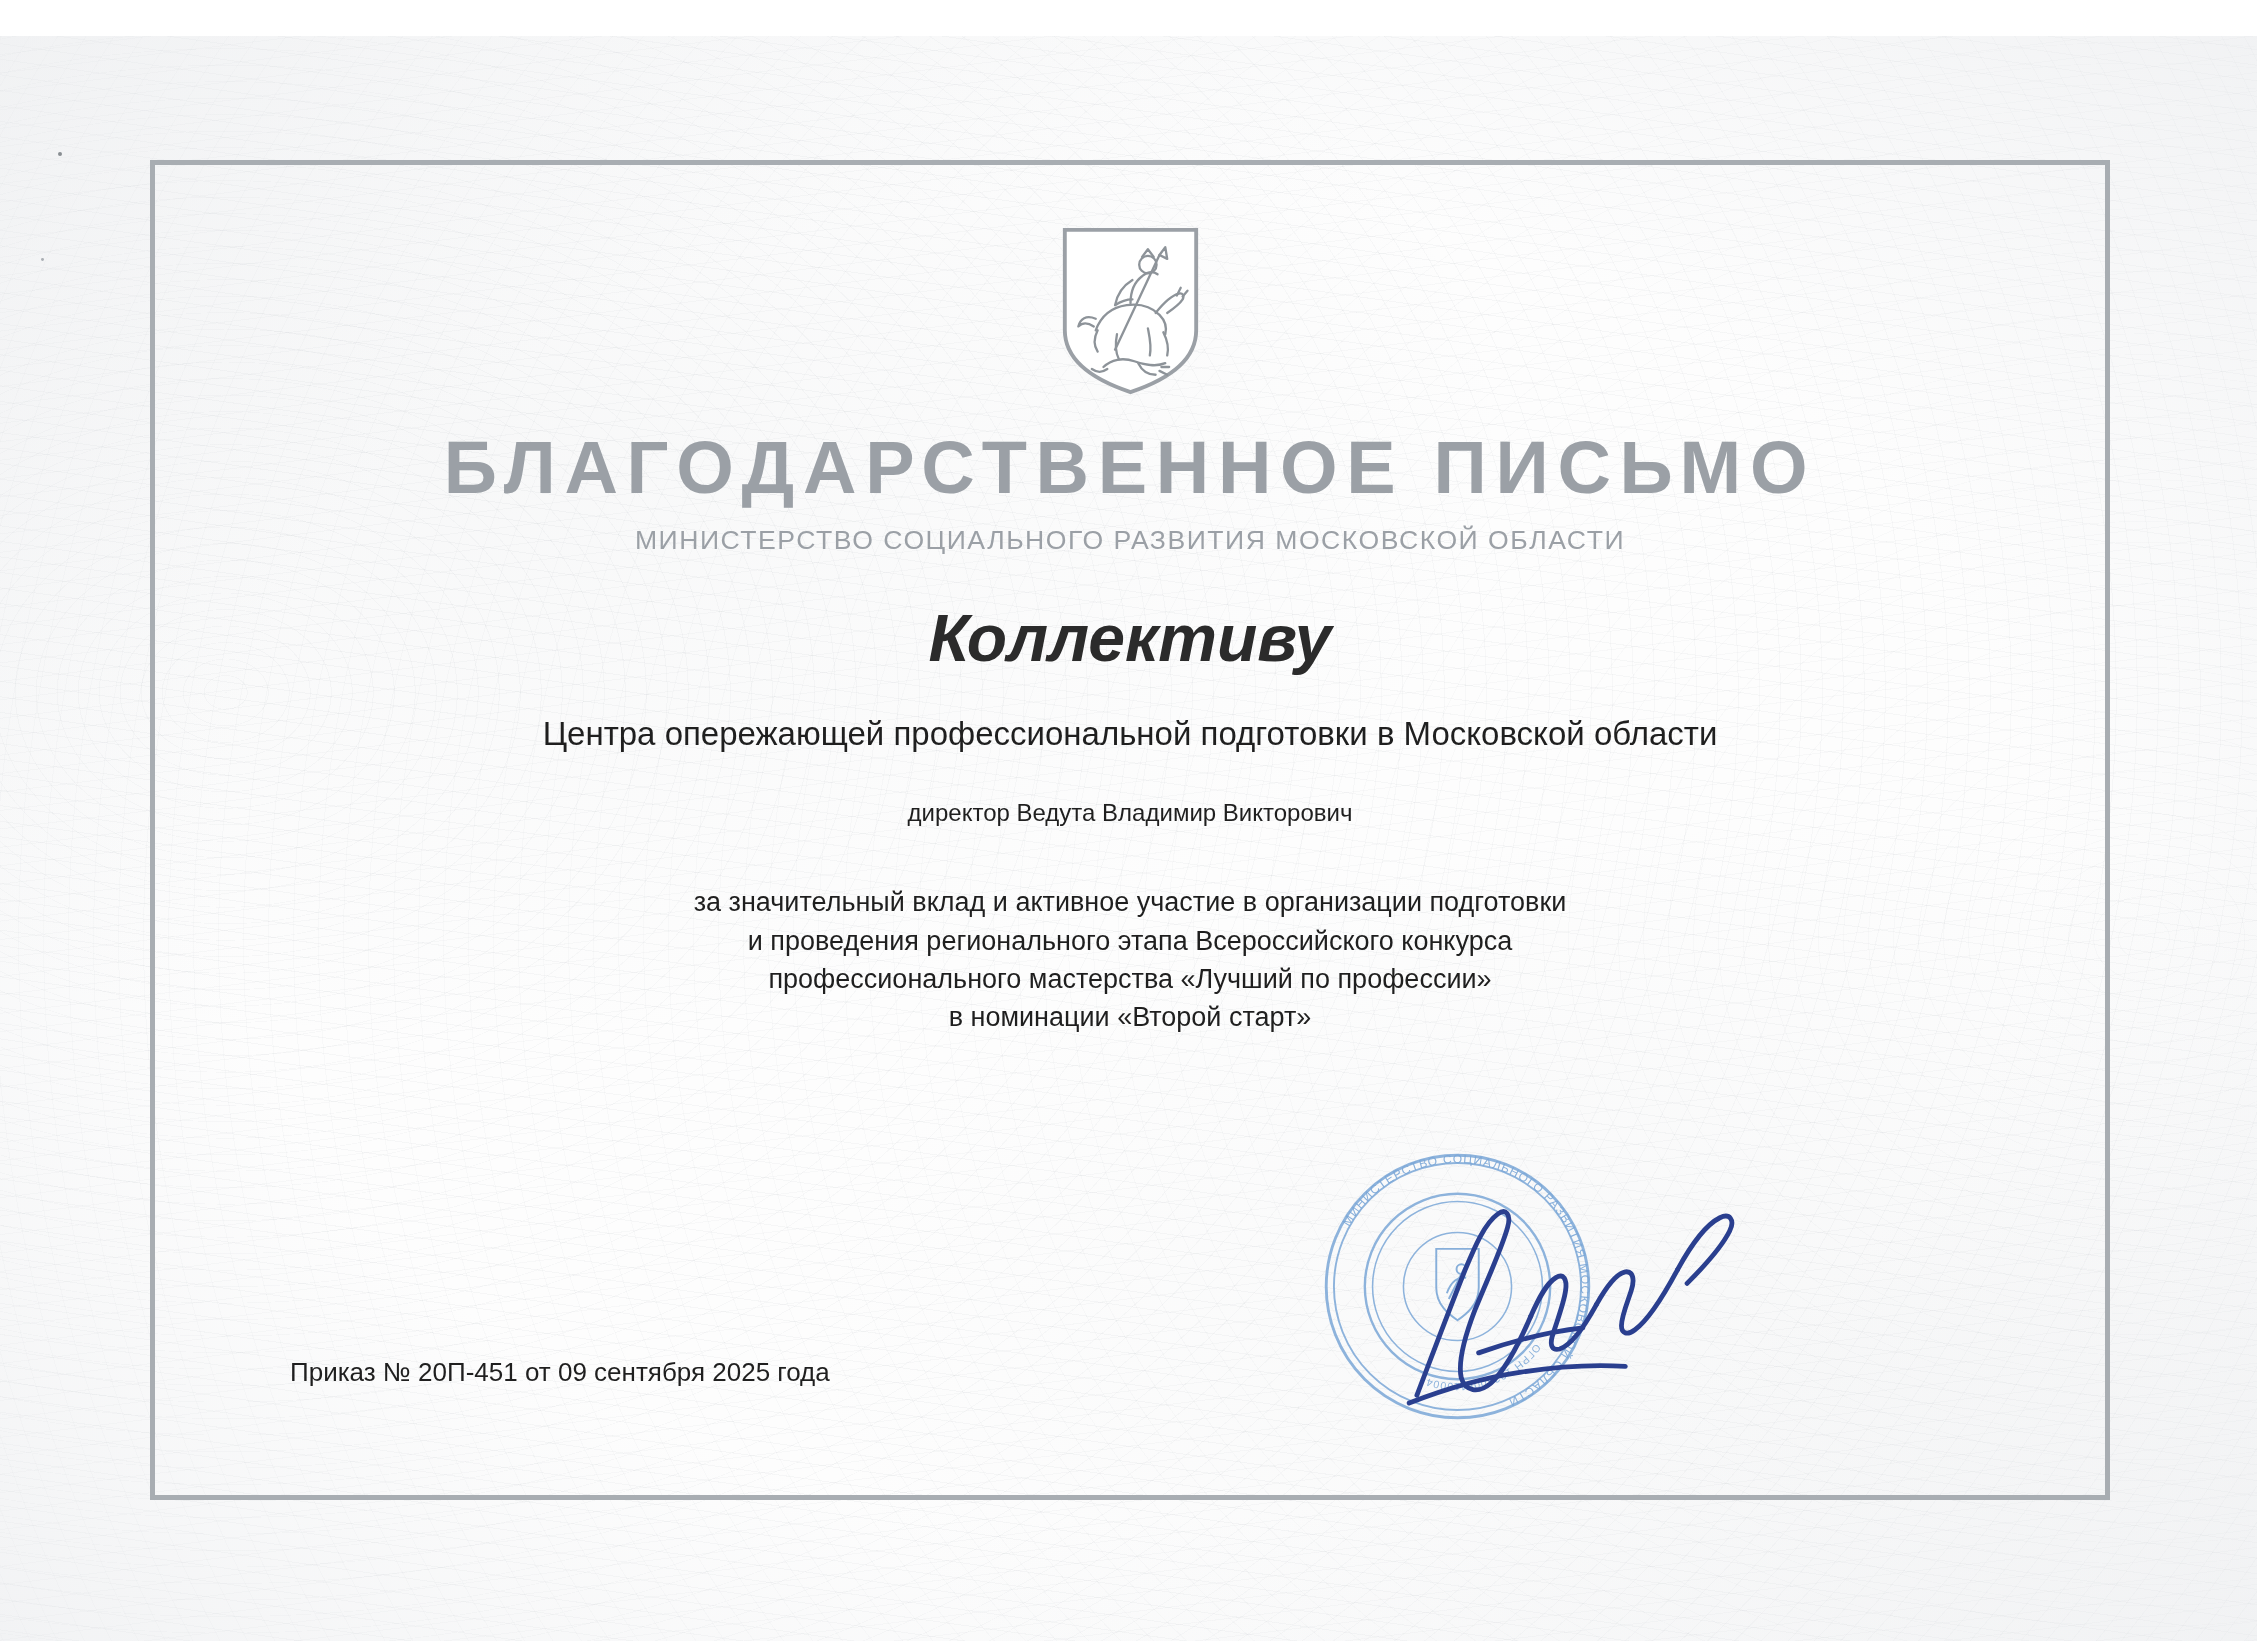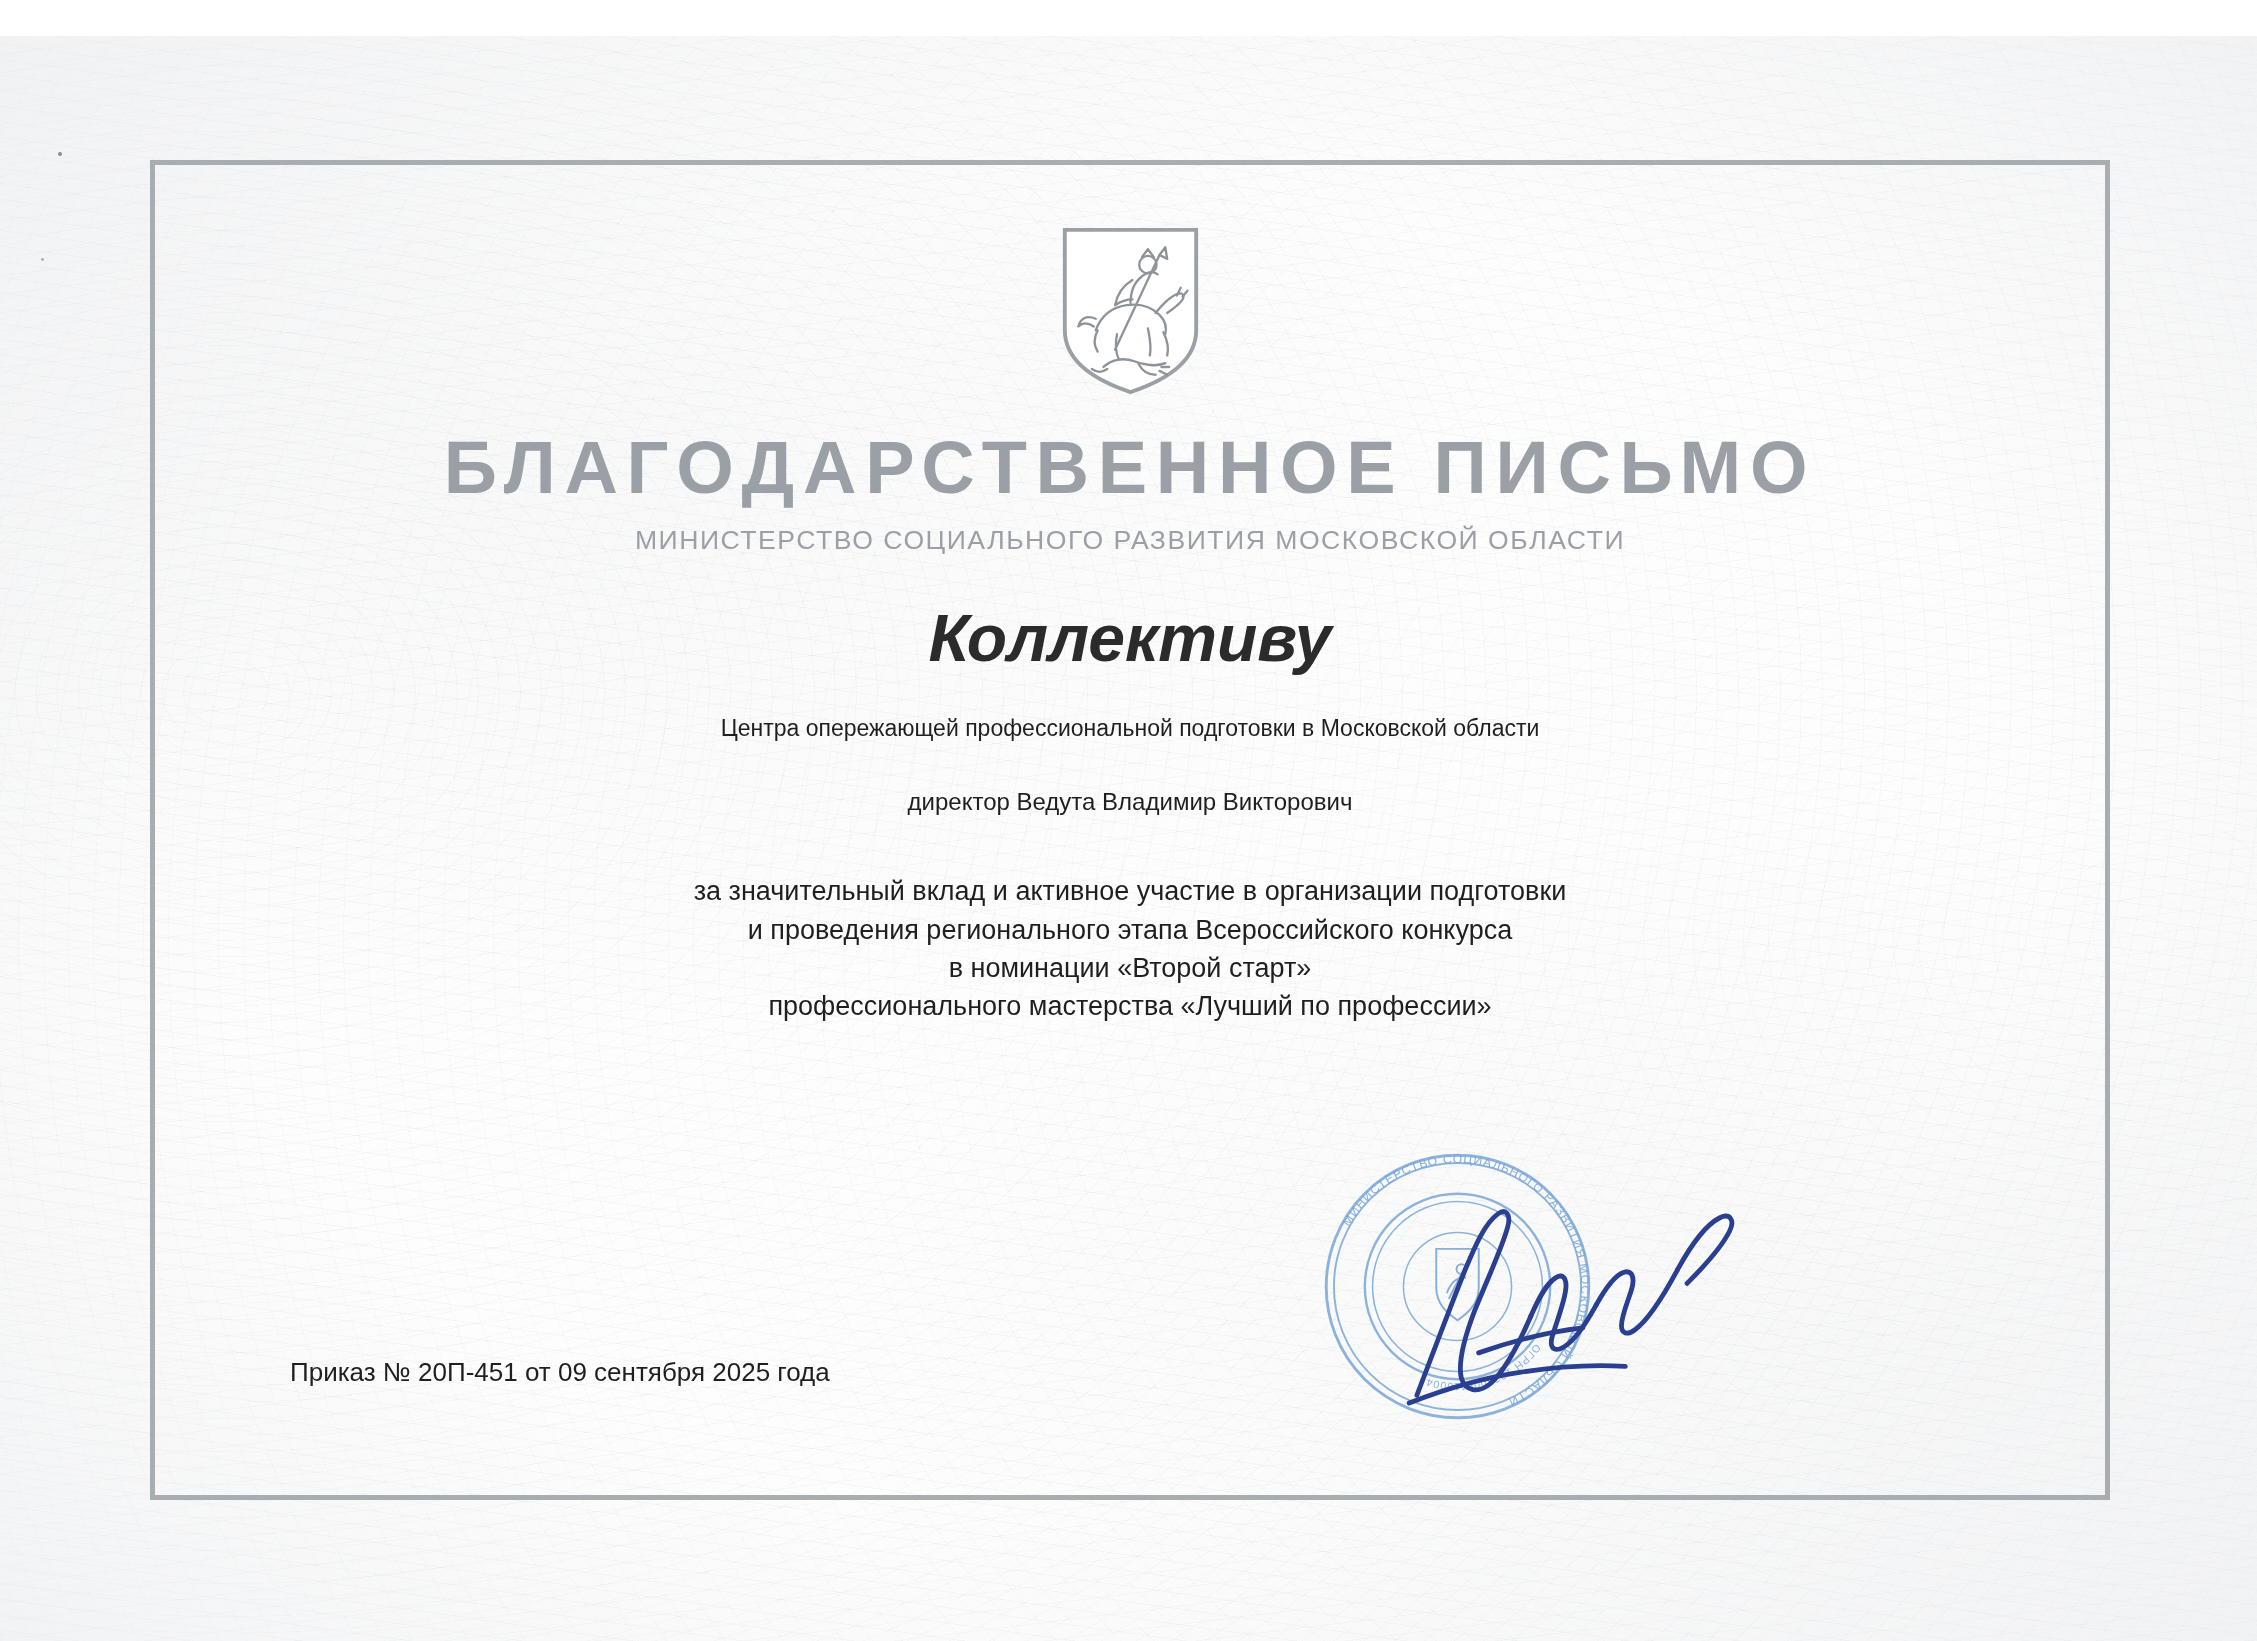--- a/index.html
+++ b/index.html
@@ -99,21 +99,21 @@
   .recipient {
     margin-top: 44px;
     font-size: 66px;
     font-style: italic;
     font-weight: bold;
     color: #2b2b2b;
   }
 
   .org-line {
     margin-top: 39px;
-    font-size: 23px;
+    font-size: 33px;
     color: #1f1f1f;
   }
   .role-line {
     margin-top: 46px;
     font-size: 24px;
     color: #1f1f1f;
   }
 
   .reason {
     margin-top: 56px;
@@ -239,22 +239,22 @@
     <div class="doc-subtitle">МИНИСТЕРСТВО СОЦИАЛЬНОГО РАЗВИТИЯ МОСКОВСКОЙ ОБЛАСТИ</div>
 
     <div class="recipient">Коллективу</div>
 
     <div class="org-line">Центра опережающей профессиональной подготовки в Московской области</div>
     <div class="role-line">директор  Ведута Владимир Викторович</div>
 
     <div class="reason">
       <div>за значительный вклад и активное участие в организации подготовки</div>
       <div>и проведения регионального этапа Всероссийского конкурса</div>
+      <div>профессионального мастерства «Лучший по профессии»</div>
       <div>в номинации «Второй старт»</div>
-      <div>профессионального мастерства «Лучший по профессии»</div>
     </div>
 
     <div class="stamp">
       <svg width="307" height="307" viewBox="0 0 318 318" xmlns="http://www.w3.org/2000/svg">
         <defs>
           <path id="arcOuter" d="M159,159 m-128,0 a128,128 0 1,1 256,0 a128,128 0 1,1 -256,0"></path>
           <path id="arcInner" d="M159,159 m-100,0 a100,100 0 1,1 200,0 a100,100 0 1,1 -200,0"></path>
         </defs>
         <g stroke="#7ba7d7" fill="none" opacity="0.85">
           <circle cx="159" cy="159" r="136" stroke-width="3"></circle>

